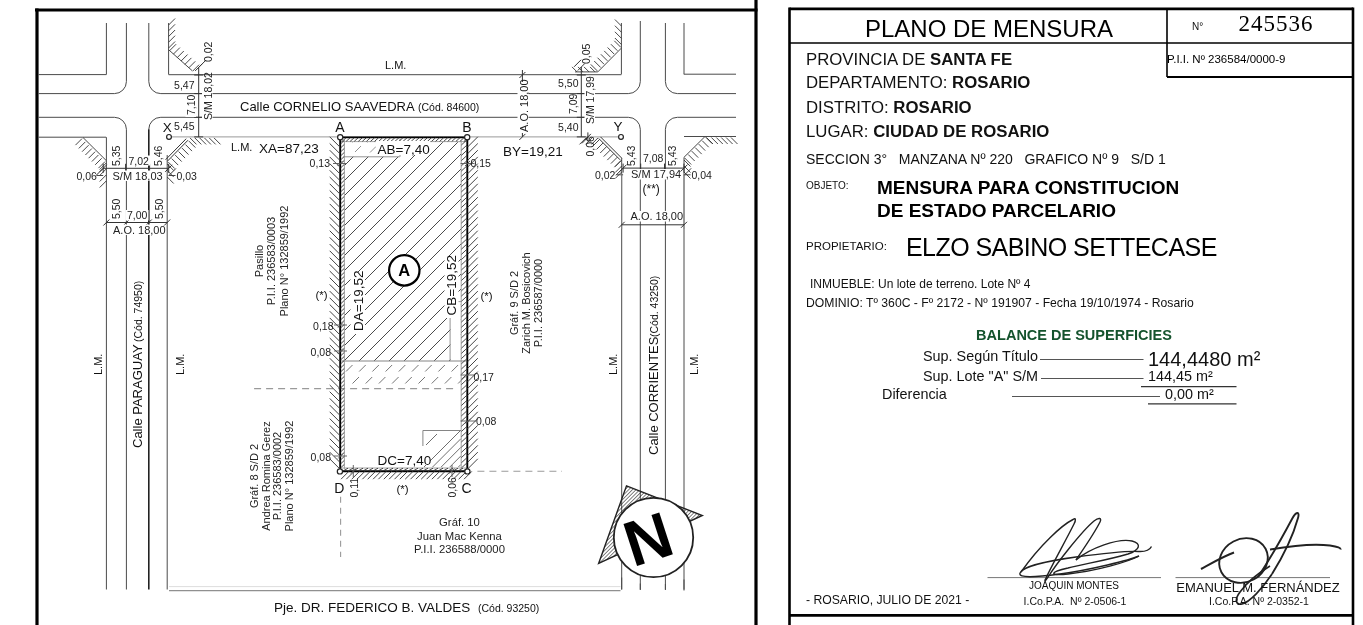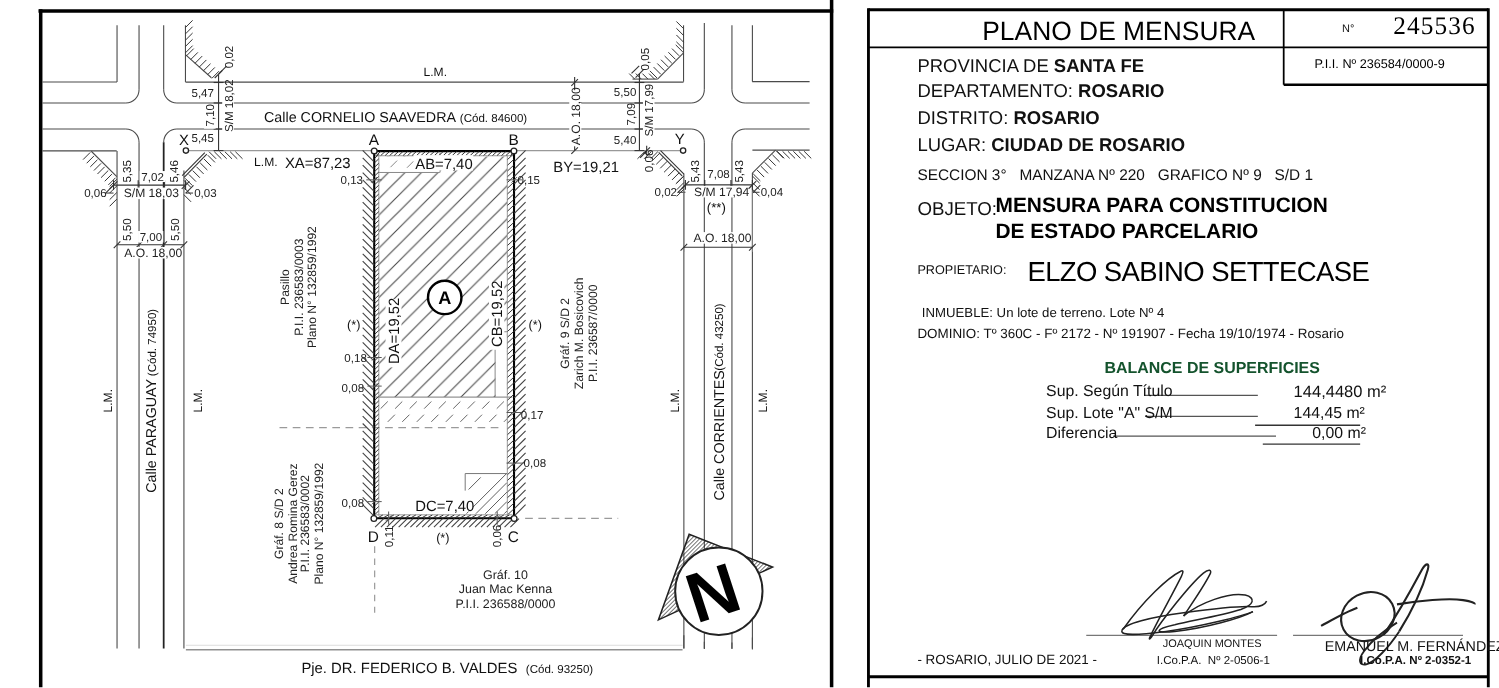--- a/index.html
+++ b/index.html
@@ -1,18 +1,18 @@
 <!DOCTYPE html>
 <html><head><meta charset="utf-8">
 <style>
 html,body{margin:0;padding:0;background:#fff;}
 body{width:1363px;height:625px;overflow:hidden;font-family:"Liberation Sans",sans-serif;}
 #page{position:relative;width:1363px;height:625px;}
 svg{position:absolute;left:0;top:0;}
-.t{position:absolute;white-space:nowrap;color:#111;margin-left:28px;}
+.t{position:absolute;white-space:nowrap;color:#111;}
 b{font-weight:bold;}
 </style></head>
 <body>
 <div id="page">
 <svg width="1363" height="625" viewBox="0 0 1363 625">
 
 <g>
 <line x1="35.0" y1="10.0" x2="757.5" y2="10.0" stroke="#000" stroke-width="3.2" stroke-linecap="butt"></line>
 </g>
 
@@ -643,47 +643,47 @@
 <div class="t" style="left:806px;top:50px;font-size:16.8px;">PROVINCIA DE <b>SANTA FE</b></div>
 
 <div class="t" style="left:806px;top:72.6px;font-size:16.8px;">DEPARTAMENTO: <b>ROSARIO</b></div>
 
 <div class="t" style="left:806px;top:97.8px;font-size:16.8px;">DISTRITO: <b>ROSARIO</b></div>
 
 <div class="t" style="left:806px;top:122.4px;font-size:16.8px;">LUGAR: <b>CIUDAD DE ROSARIO</b></div>
 
 <div class="t" style="left:806px;top:151.3px;font-size:14px;">SECCION 3°&nbsp;&nbsp;&nbsp;MANZANA Nº 220&nbsp;&nbsp;&nbsp;GRAFICO Nº 9&nbsp;&nbsp;&nbsp;S/D 1</div>
 
-<div class="t" style="left:806px;top:179.6px;font-size:17px;text-align:center;">OBJETO:</div>
+<div class="t" style="left:806px;top:179.6px;font-size:10px;text-align:center;">OBJETO:</div>
 
 <div class="t" style="left:877px;top:177.2px;font-size:19px;font-weight:bold;line-height:22.5px;color:#000;">MENSURA PARA CONSTITUCION<br>DE ESTADO PARCELARIO</div>
 
 <div class="t" style="left:806px;top:240.1px;font-size:11.5px;">PROPIETARIO:</div>
 
 <div class="t" style="left:906px;top:233px;font-size:25px;font-weight:normal;letter-spacing:-0.55px;color:#000;">ELZO SABINO SETTECASE</div>
 
 <div class="t" style="left:810px;top:276.8px;font-size:12px;text-align:center;">INMUEBLE: Un lote de terreno. Lote Nº 4</div>
 
 <div class="t" style="left:806px;top:296.4px;font-size:12.2px;">DOMINIO: Tº 360C - Fº 2172 - Nº 191907 - Fecha 19/10/1974 - Rosario</div>
 
 <div class="t" style="left:974px;top:326.9px;width:200px;text-align:center;font-size:14.5px;font-weight:bold;color:#14532d;">BALANCE DE SUPERFICIES</div>
 
 <div class="t" style="left:923px;top:348.4px;font-size:14.4px;">Sup. Según Título</div>
 
-<div class="t" style="left:1148px;top:348.4px;font-size:15px;">144,4480 m²</div>
+<div class="t" style="left:1148px;top:348.4px;font-size:20px;">144,4480 m²</div>
 
 <div class="t" style="left:923px;top:367.6px;font-size:14.4px;">Sup. Lote "A" S/M</div>
 
 <div class="t" style="left:1148px;top:367.6px;font-size:14.4px;">144,45 m²</div>
 
-<div class="t" style="left:923px;top:385.7px;font-size:14.4px;">Diferencia</div>
+<div class="t" style="left:882px;top:385.7px;font-size:14.4px;">Diferencia</div>
 
 <div class="t" style="left:1165px;top:385.7px;font-size:14.4px;">0,00 m²</div>
 
 <div class="t" style="left:974px;top:580.1px;width:200px;text-align:center;font-size:10px;">JOAQUIN MONTES</div>
 
 <div class="t" style="left:975px;top:595.4px;width:200px;text-align:center;font-size:10.5px;">I.Co.P.A.&nbsp; Nº 2-0506-1</div>
 
 <div class="t" style="left:1158px;top:580.1px;width:200px;text-align:center;font-size:13px;">EMANUEL M. FERNÁNDEZ</div>
 
-<div class="t" style="left:1159px;top:595.4px;width:200px;text-align:center;font-size:10.5px;font-weight:bold;">I.Co.P.A. Nº 2-0352-1</div>
+<div class="t" style="left:1159px;top:595.4px;width:200px;text-align:center;font-size:10.5px;">I.Co.P.A. Nº 2-0352-1</div>
 
 <div class="t" style="left:806px;top:592.6px;font-size:12.2px;">- ROSARIO, JULIO DE 2021 -</div>
 </div>
 </body></html>

